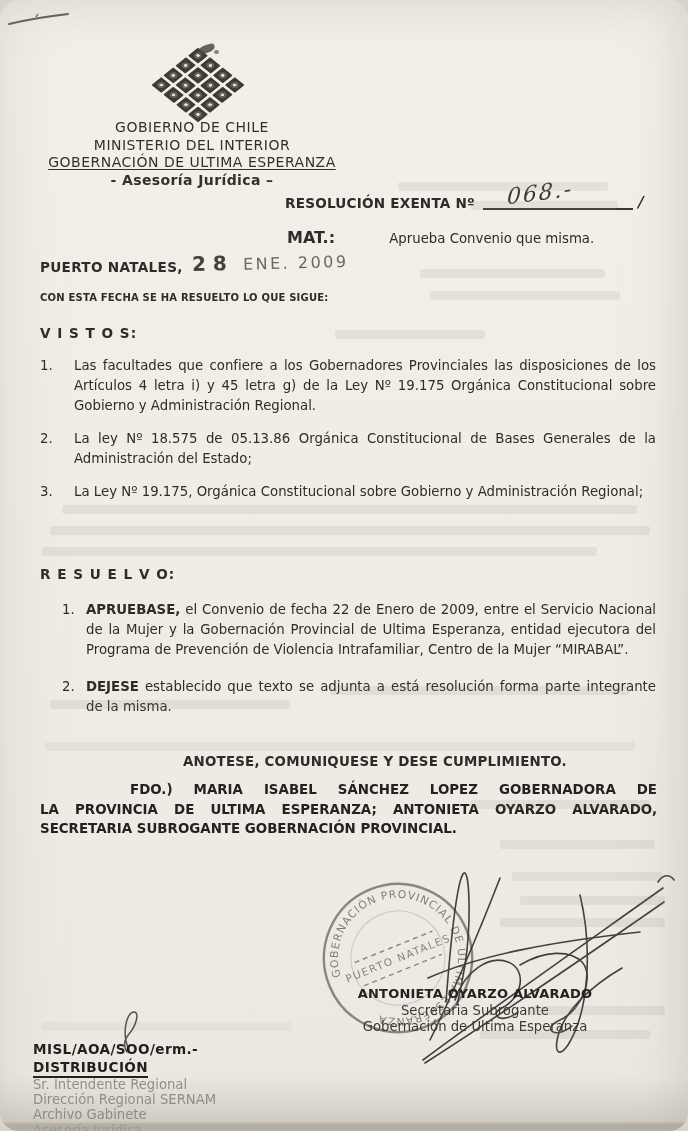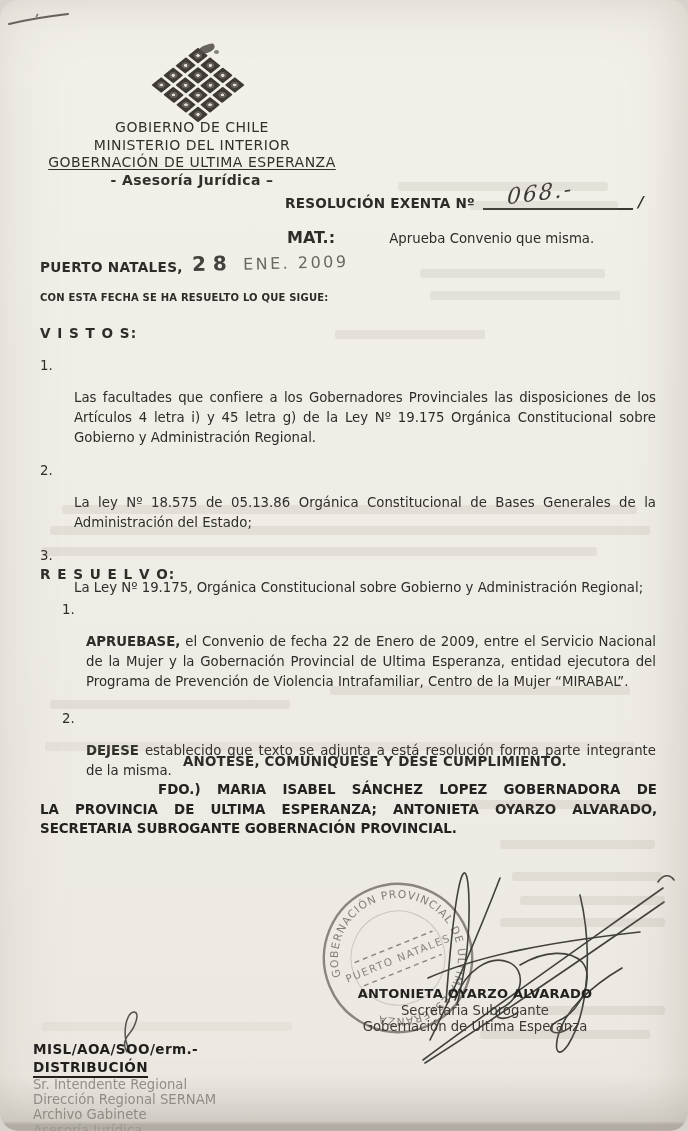--- a/index.html
+++ b/index.html
@@ -42,28 +42,28 @@
   .place{left:40px;top:259px;font-weight:bold;font-size:13.6px;letter-spacing:.3px;}
   .datestamp{left:192px;top:250px;transform:rotate(-1.5deg);color:#45423e;white-space:nowrap;}
   .datestamp .day{font-size:20px;font-weight:bold;letter-spacing:7px;}
   .datestamp .rest{font-size:16px;letter-spacing:2.5px;opacity:.78;margin-left:4px;}
   .intro{left:40px;top:292px;font-weight:bold;font-size:10px;letter-spacing:.2px;}
   .h-vistos{left:40px;top:325px;font-weight:bold;font-size:13.6px;letter-spacing:1px;}
   .h-resuelvo{left:40px;top:566px;font-weight:bold;font-size:13.6px;letter-spacing:1px;}
   
   .vlist{left:40px;top:356px;width:616px;font-size:13.3px;line-height:20px;}
   .vlist .row{display:grid;grid-template-columns:34px 1fr;margin-bottom:13px;}
-  .vlist .txt,.rlist .txt{text-align:justify;text-align-last:left;margin-top:32px;}
+  .vlist .txt,.rlist .txt{text-align:justify;text-align-last:left;}
   .rlist{left:62px;top:600px;width:594px;font-size:13.3px;line-height:20px;}
   .rlist .row{display:grid;grid-template-columns:24px 1fr;margin-bottom:17px;}
   .rlist .lead{font-weight:bold;}
   .anotese{left:183px;top:754px;font-weight:bold;font-size:13.4px;letter-spacing:.2px;}
   .fdo{left:40px;top:780px;width:617px;font-weight:bold;font-size:13.4px;line-height:19.5px;color:#232220;}
   .fdo span{display:block;}
-  .fdo .first{margin-left:118px;text-align:justify;text-align-last:justify;}
+  .fdo .first{margin-left:90px;text-align:justify;text-align-last:justify;}
   .fdo .mid{text-align:justify;text-align-last:justify;}
   .transcribe{left:157px;top:851px;font-size:13.2px;}
   
   .stampwrap{left:298px;top:858px;width:200px;height:200px;transform:rotate(-22deg);opacity:.76;}
   .sigwrap{left:250px;top:850px;width:438px;height:228px;}
   .signatory{left:320px;top:986px;width:310px;text-align:center;line-height:16.5px;}
   .signatory .nm{font-weight:bold;font-size:13px;color:#232220;letter-spacing:.2px;}
   .signatory .tt,.signatory .og{font-size:13.2px;color:#3b3834;}
   
   .initials{left:33px;top:1041px;font-weight:bold;font-size:13.6px;letter-spacing:.4px;color:#201f1d;}

